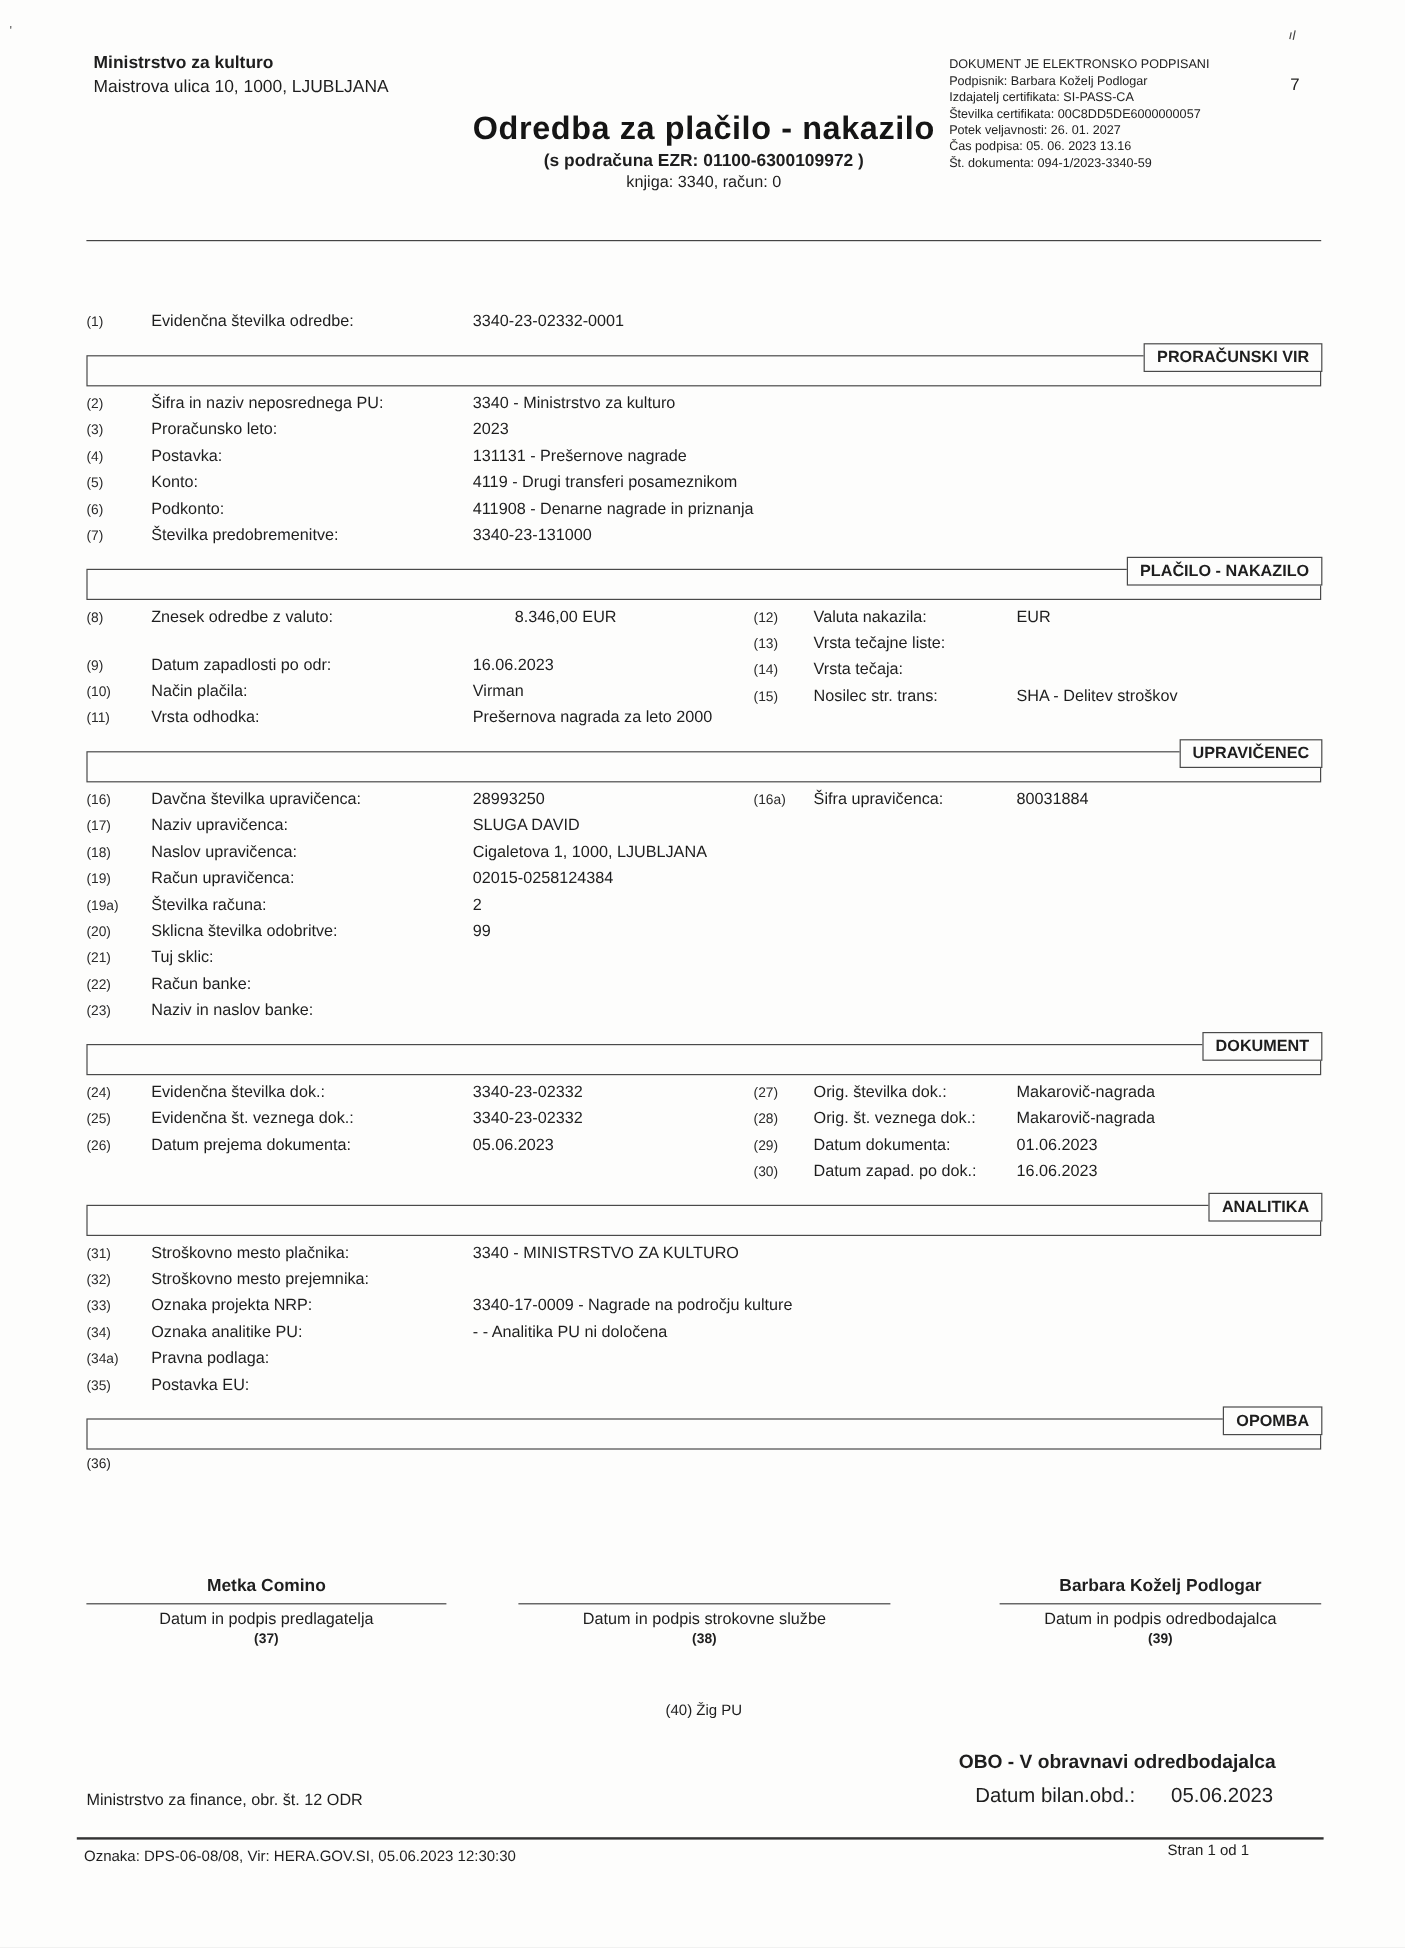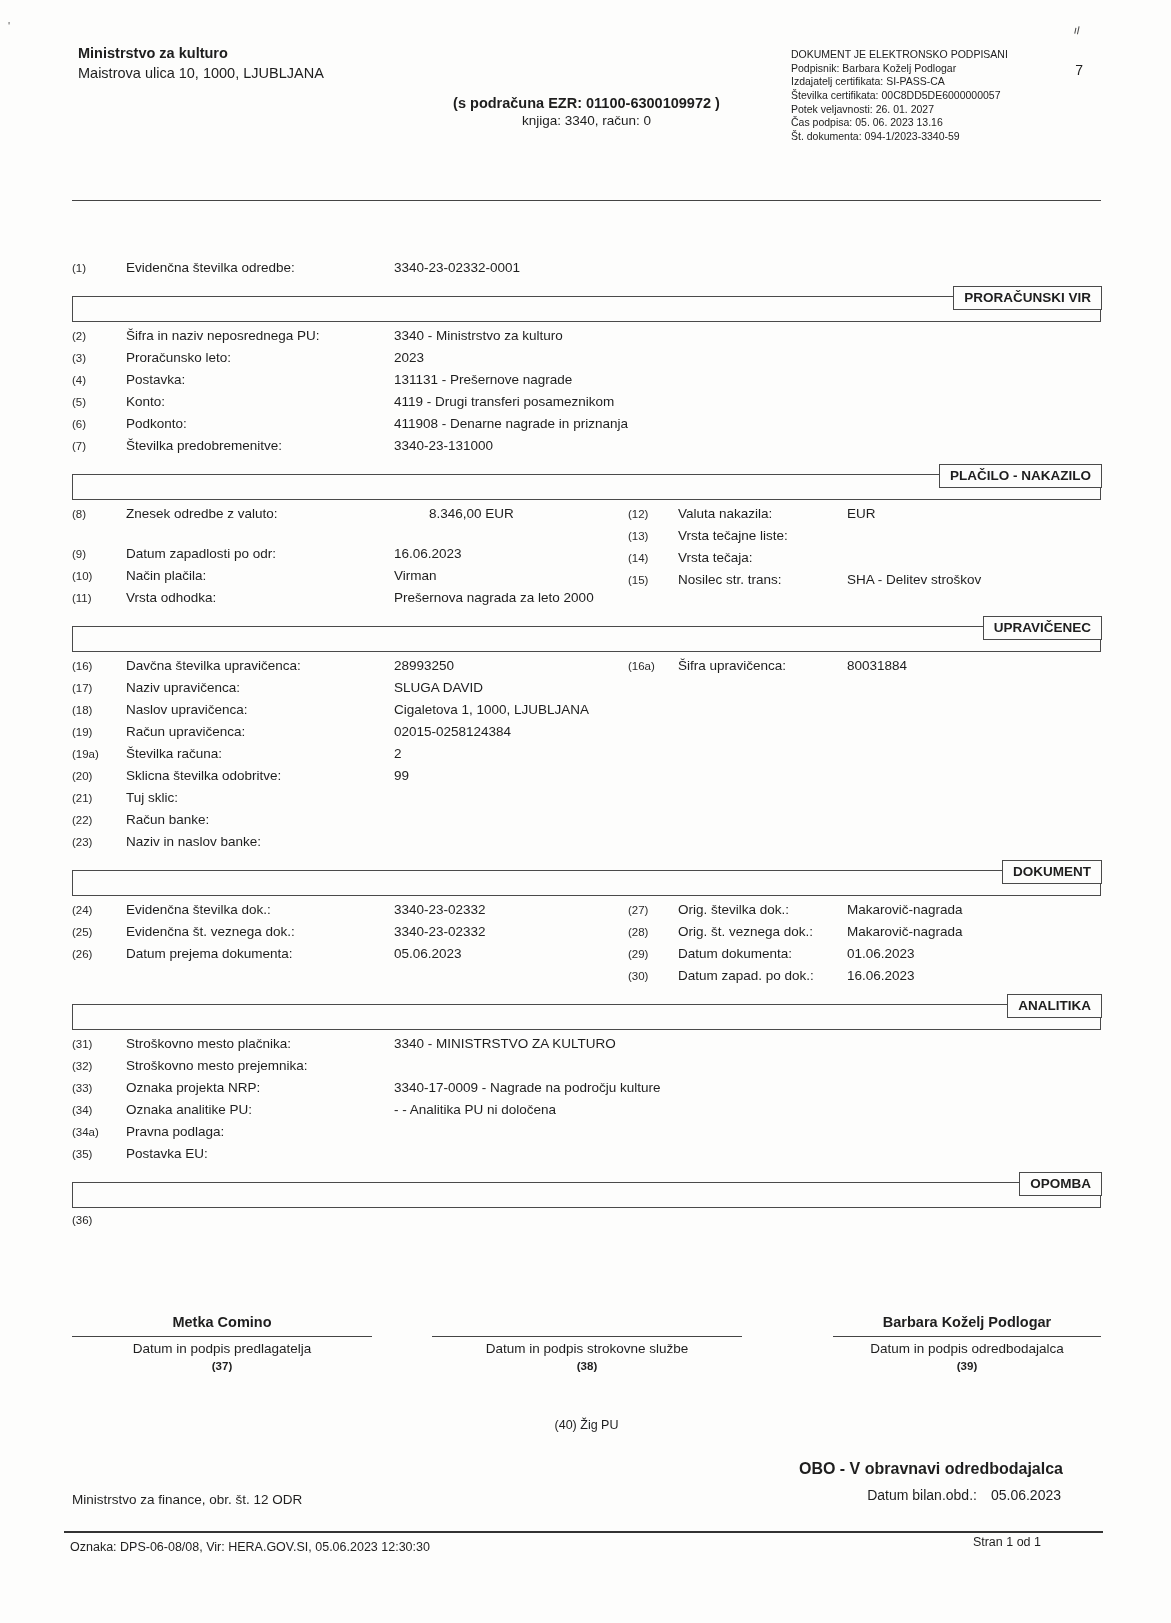--- a/index.html
+++ b/index.html
@@ -51,21 +51,21 @@
   .sig-col.c1{width:300px;}
   .sig-col.c2{width:310px;margin-left:60px;}
   .sig-col.c3{width:268px;margin-left:auto;}
   .sig-name{height:20px;font-size:14.5px;font-weight:bold;}
   .sig-line{border-top:1.5px solid #444;margin-top:2px;}
   .sig-caption{font-size:13.5px;margin-top:4px;}
   .sig-num{font-size:11.5px;margin-top:4px;font-weight:bold;}
   .stamp{text-align:center;margin-top:46px;font-size:12.5px;}
   
   .f-status{position:absolute;right:108px;top:1460px;font-size:16px;font-weight:bold;}
-  .f-bilan{position:absolute;right:110px;top:1487px;font-size:14px;display:flex;gap:14px;}
+  .f-bilan{position:absolute;right:110px;top:1487px;font-size:17px;display:flex;gap:30px;}
   .f-ministry{position:absolute;left:72px;top:1492px;font-size:13.5px;}
   .f-rule{position:absolute;left:64px;right:68px;top:1531px;border-top:2px solid #333;}
   .f-source{position:absolute;left:70px;top:1540px;font-size:12.5px;}
   .f-page{position:absolute;right:130px;top:1535px;font-size:12.5px;text-align:center;}
 </style>
 </head>
 <body>
 
 <div class="page">
 
@@ -85,20 +85,21 @@
         <div>Podpisnik: Barbara Koželj Podlogar</div>
         <div>Izdajatelj certifikata: SI-PASS-CA</div>
         <div>Številka certifikata: 00C8DD5DE6000000057</div>
         <div>Potek veljavnosti: 26. 01. 2027</div>
         <div>Čas podpisa: 05. 06. 2023 13.16</div>
         <div>Št. dokumenta: 094-1/2023-3340-59</div>
       </div>
       <div class="side-seven">7</div>
 
       <div class="doc-title">
+        <div class="t-main">Odredba za plačilo - nakazilo</div>
         <div class="t-sub1">(s podračuna EZR: 01100-6300109972 )</div>
         <div class="t-sub2">knjiga: 3340, račun: 0</div>
       </div>
 
       <div class="hdr-rule"></div>
     </div>
 
     <div class="form">
 
       <div class="frow">

